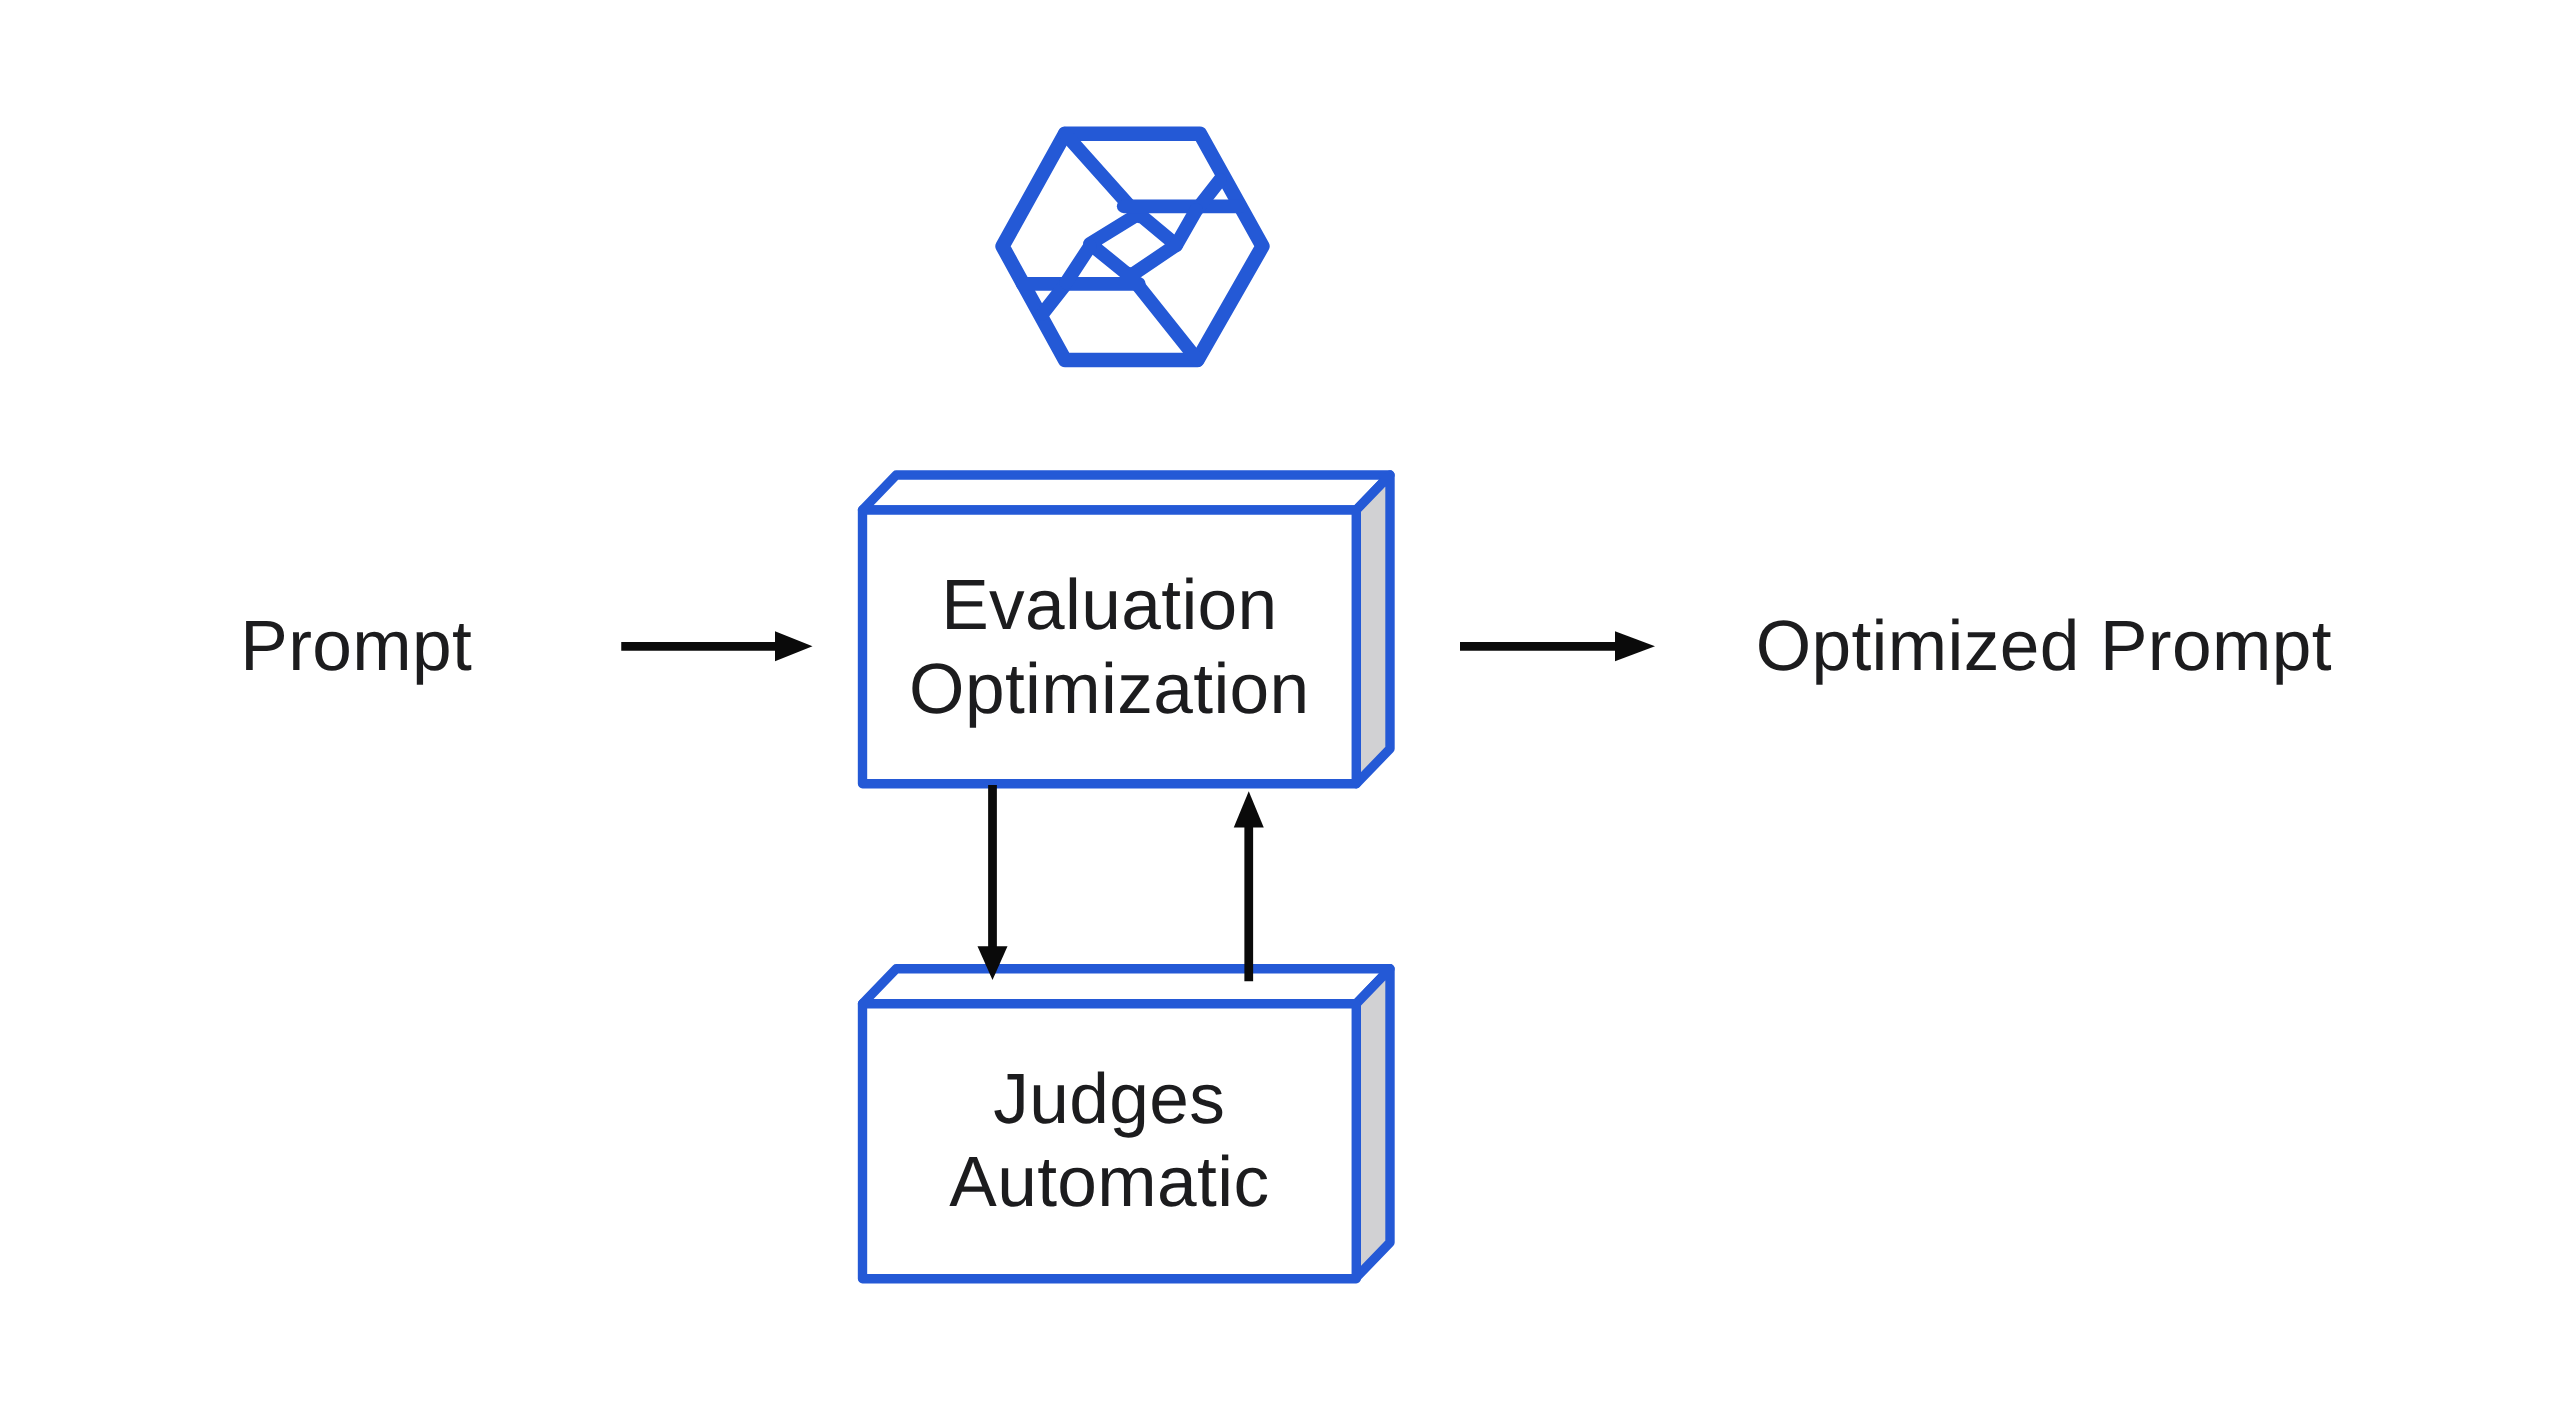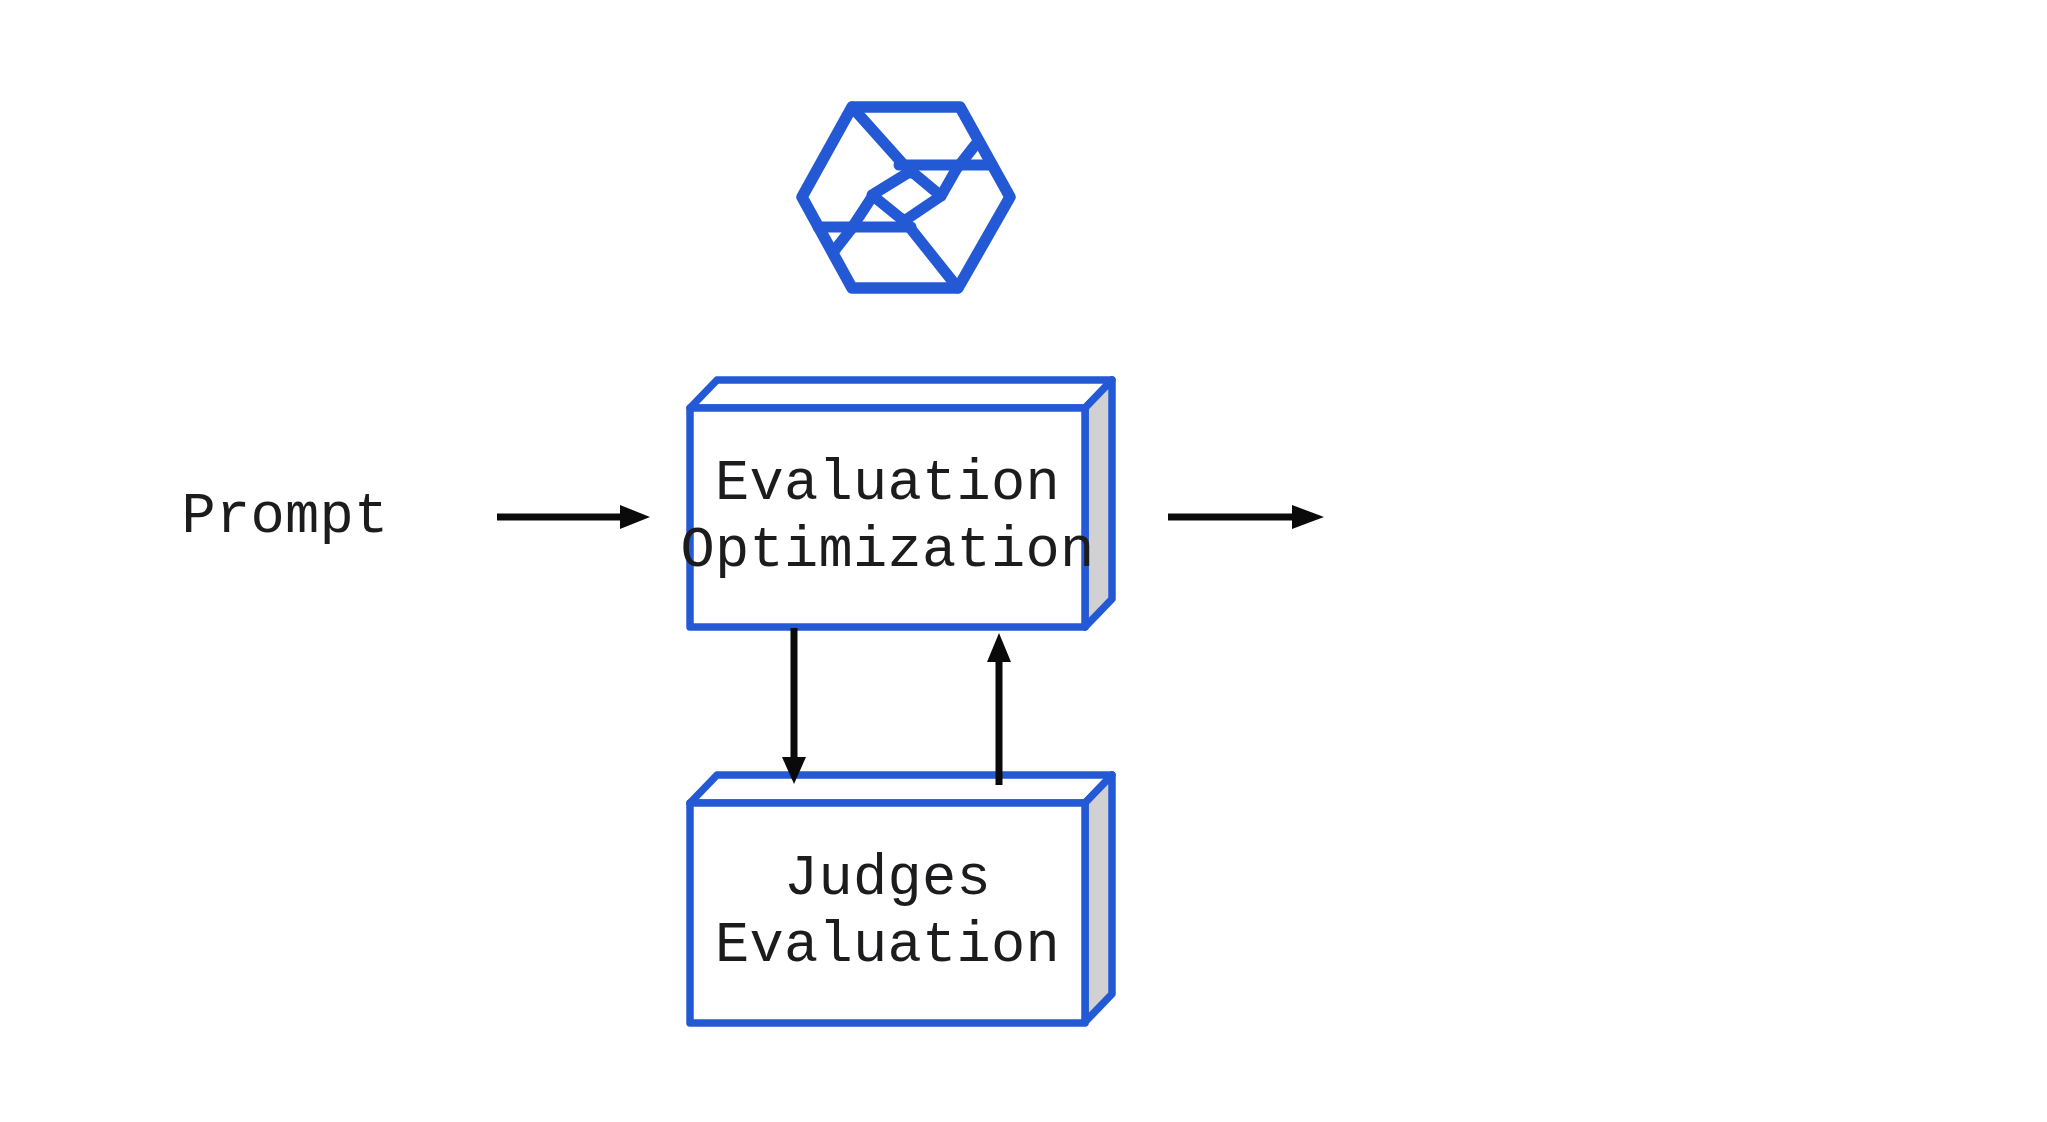--- a/index.html
+++ b/index.html
@@ -10,21 +10,21 @@
     --background:#FFFFFF;
   }
   *{margin:0;padding:0;box-sizing:border-box;}
   html,body{width:2047px;height:1122px;overflow:hidden;}
   body{
     background:var(--background);
     font-family:"Liberation Sans", sans-serif;
     color:var(--text);
     position:relative;
   }
-  .canvas{position:absolute;inset:0;width:1624px;height:1122px;font-family:Liberation Mono, monospace;}
+  .canvas{position:absolute;inset:0;width:1624px;height:1122px;}
   svg.layer{position:absolute;left:0;top:0;width:2047px;height:1122px;display:block;}
 
   
   .hex-stroke{fill:none;stroke:var(--accent-blue);stroke-width:11.5;stroke-linejoin:round;stroke-linecap:round;}
   .cube-stroke{fill:none;stroke:var(--accent-blue);stroke-width:11;stroke-linejoin:round;stroke-linecap:round;}
   .face-front{fill:#FFFFFF;stroke:var(--accent-blue);stroke-width:7.5;stroke-linejoin:round;}
   .face-top{fill:#FFFFFF;stroke:var(--accent-blue);stroke-width:7.5;stroke-linejoin:round;}
   .face-side{fill:var(--side-gray);stroke:var(--accent-blue);stroke-width:7.5;stroke-linejoin:round;}
   .arrow-line{stroke:var(--arrow);stroke-width:7;fill:none;}
   .arrow-head{fill:var(--arrow);stroke:none;}
@@ -94,16 +94,17 @@
     <g>
       <line class="arrow-line" x1="999" y1="785" x2="999" y2="660"></line>
       <polygon class="arrow-head" points="987,662 1011,662 999,633"></polygon>
     </g>
   </svg>
 
   <div class="label label-prompt">Prompt</div>
 
   <div class="label label-box1">Evaluation Optimization</div>
 
-  <div class="label label-box2">Judges Evaluation</div>
+  <div class="label label-box2">Judges Automatic</div>
 
+  <div class="label label-optimized">Optimized Prompt</div>
 
 </div>
 
 </body></html>

